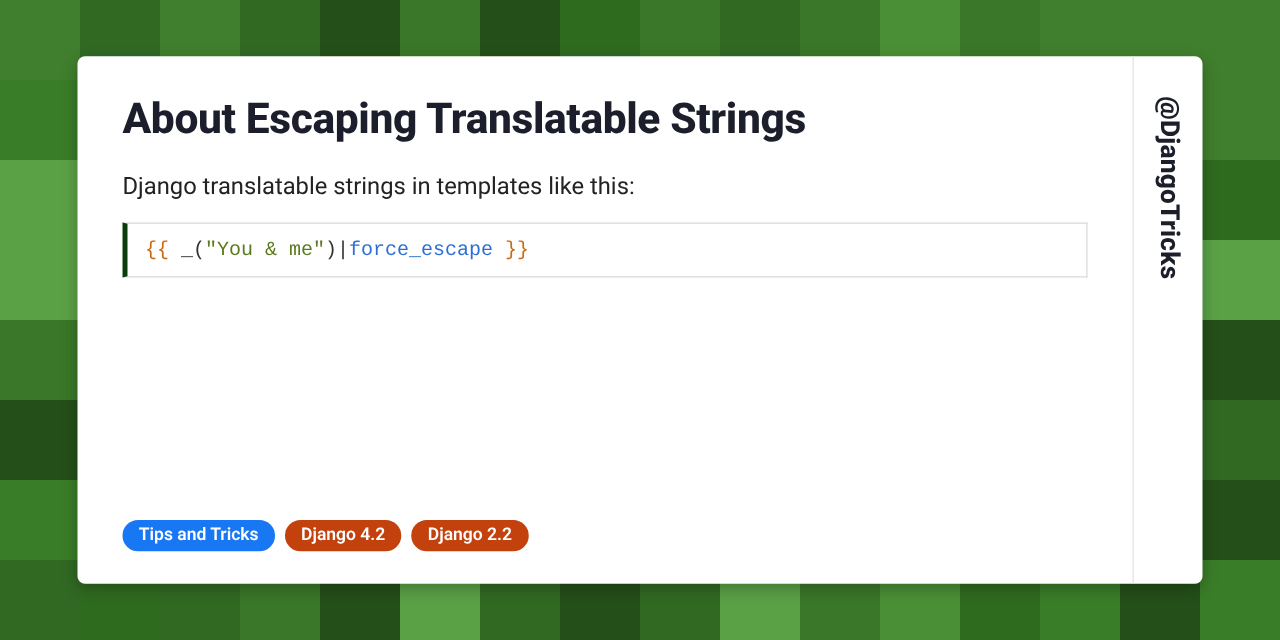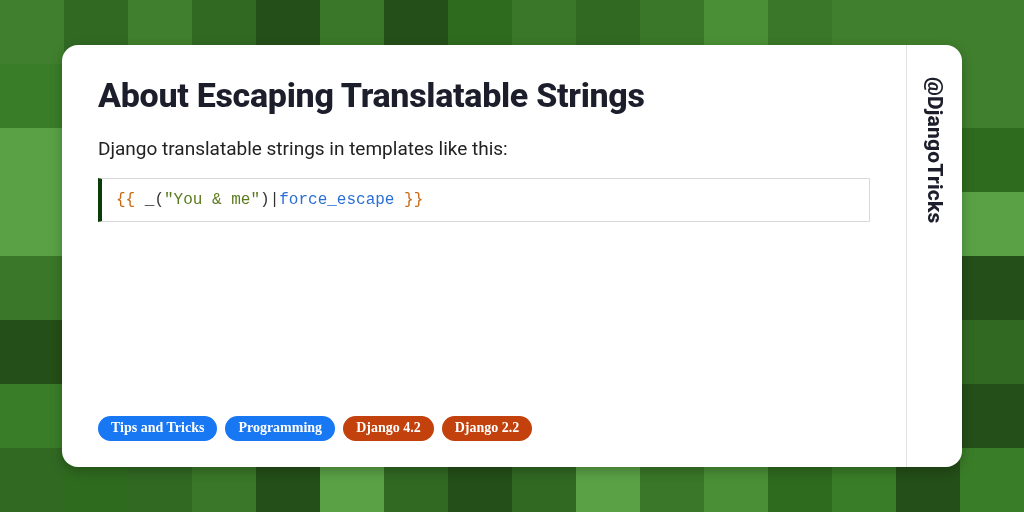--- a/index.html
+++ b/index.html
@@ -18,21 +18,21 @@
     grid-template-rows: repeat(8, 1fr);
   }
   .bg div { width: 100%; height: 100%; }
   .card {
     position: absolute;
     top: 45px;
     left: 62px;
     right: 62px;
     bottom: 45px;
     background: #ffffff;
-    border-radius: 16px;
+    border-radius: 6px;
     box-shadow: 0 4px 12px rgba(0,0,0,0.25);
     display: flex;
   }
   .main {
     flex: 1;
     padding: 30px 36px 26px 36px;
     display: flex;
     flex-direction: column;
   }
   .title {
@@ -59,21 +59,20 @@
   .tok-delim { color: #c96a13; }
   .tok-func  { color: #333; }
   .tok-str   { color: #5b7a1e; }
   .tok-pipe  { color: #333; }
   .tok-filter{ color: #2b6fd6; }
   .tags {
     margin-top: auto;
     display: flex;
     gap: 8px;
     flex-wrap: wrap;
-    font-family: Liberation Serif, serif;
   }
   .tag {
     display: inline-block;
     padding: 4px 13px 5px;
     border-radius: 999px;
     font-size: 14px;
     font-weight: 600;
     color: #fff;
   }
   .tag.primary { background: #1877f2; }
@@ -230,21 +229,20 @@
 
 <div class="card">
   <div class="main">
     <h1 class="title">About Escaping Translatable Strings</h1>
     <p class="lead">Django translatable strings in templates like this:</p>
     <div class="codeblock">
       <span class="tok-delim">{{ </span><span class="tok-func">_(</span><span class="tok-str">"You &amp; me"</span><span class="tok-func">)</span><span class="tok-pipe">|</span><span class="tok-filter">force_escape</span><span class="tok-delim"> }}</span>
     </div>
     <div class="tags" id="tags">
         <span class="tag primary">Tips and Tricks</span>
-        <span class="tag primary">Programming</span>
         <span class="tag muted">Django 4.2</span>
         <span class="tag muted">Django 2.2</span>
       </div>
   </div>
   <div class="sidebar">
     <div class="handle">@DjangoTricks</div>
   </div>
 </div>
 
 </body></html>

